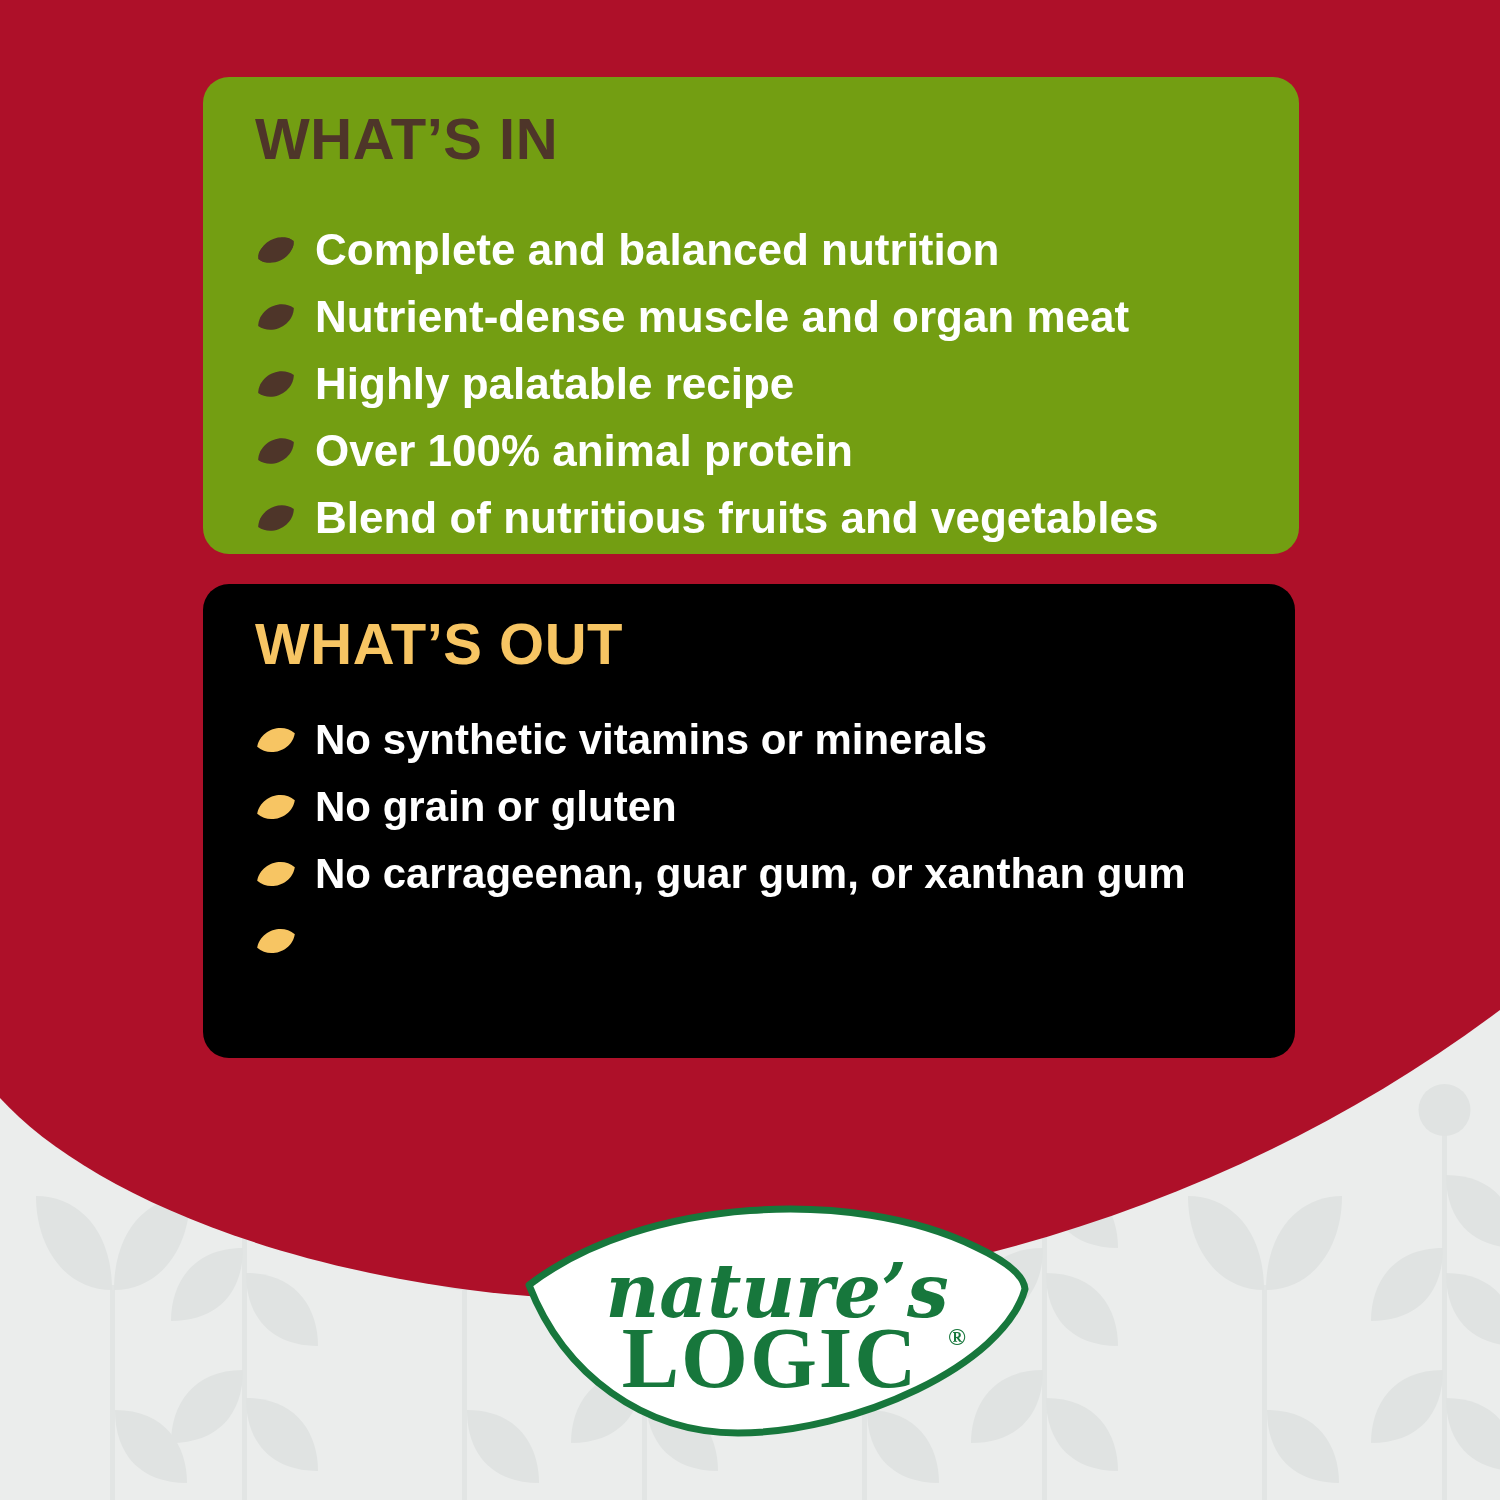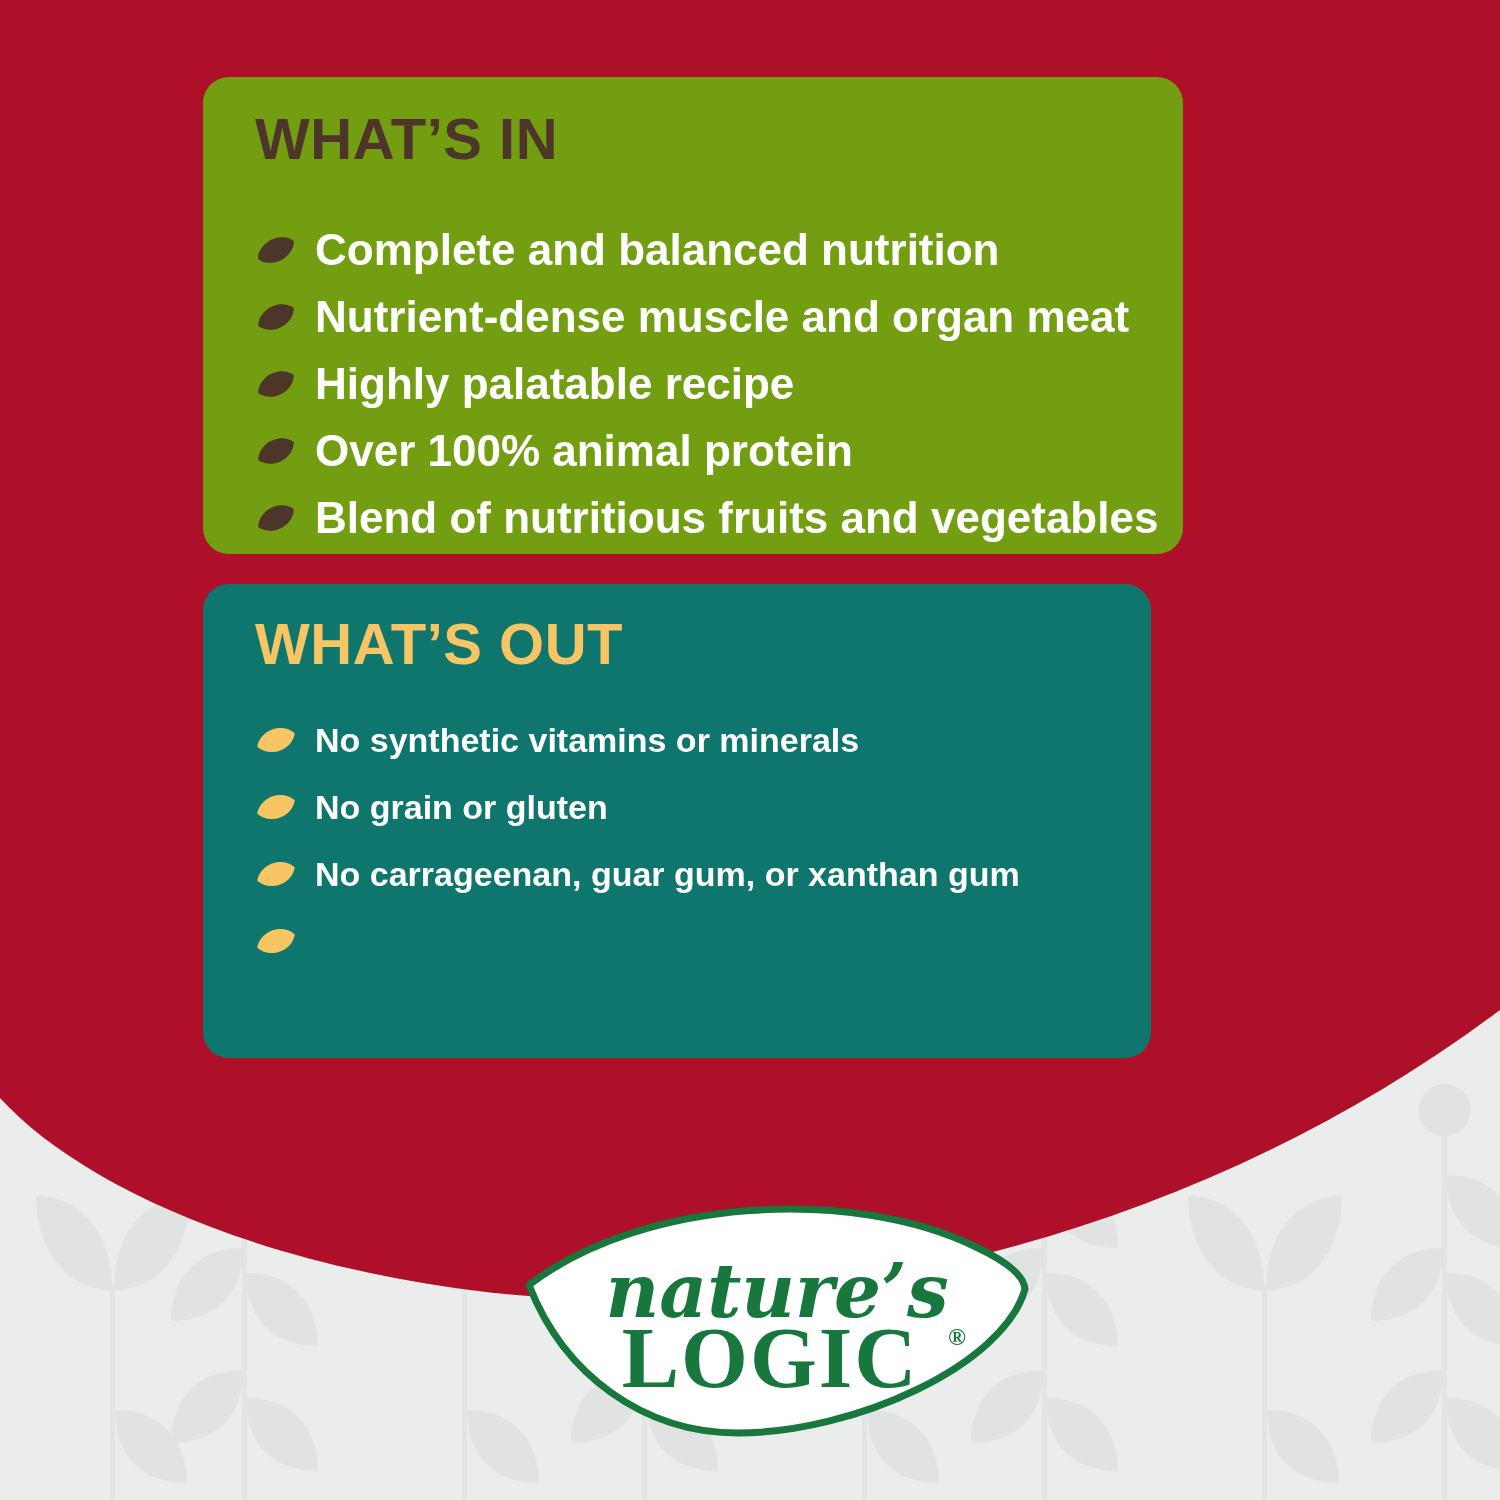--- a/index.html
+++ b/index.html
@@ -22,26 +22,26 @@
     position:absolute; left:0; top:0; width:1500px; height:1320px;
     z-index:1;
   }
 
   
   .panel {
     position:absolute; z-index:3;
     border-radius:26px;
   }
   #whats-in-panel {
-    left:203px; top:77px; width:980px; height:477px;
+    left:203px; top:77px; width:1096px; height:477px;
     background:#739e12;
   }
   #whats-out-panel {
-    left:203px; top:584px; width:948px; height:474px;
-    background:#0f766e;
+    left:203px; top:584px; width:1092px; height:474px;
+    background:#000000;
   }
 
   .panel-heading {
     font-weight:bold;
     letter-spacing:0.5px;
     position:absolute;
   }
   #whats-in-heading {
     left:52px; top:28px;
     font-size:58px;
@@ -74,21 +74,21 @@
     position:relative;
   }
   .bullet-icon svg { display:block; width:46px; height:46px; }
 
   .bullet-text {
     color:#ffffff;
     font-size:44px;
     font-weight:bold;
     line-height:1;
   }
-  #whats-out-list .bullet-text { font-size:34px; }
+  #whats-out-list .bullet-text { font-size:42px; }
 
   
   #brand-logo {
     position:absolute;
     left:524px; top:1205px; width:506px; height:232px;
     z-index:5;
   }
   #brand-logo svg { display:block; width:506px; height:232px; }
 
   .logo-script {

